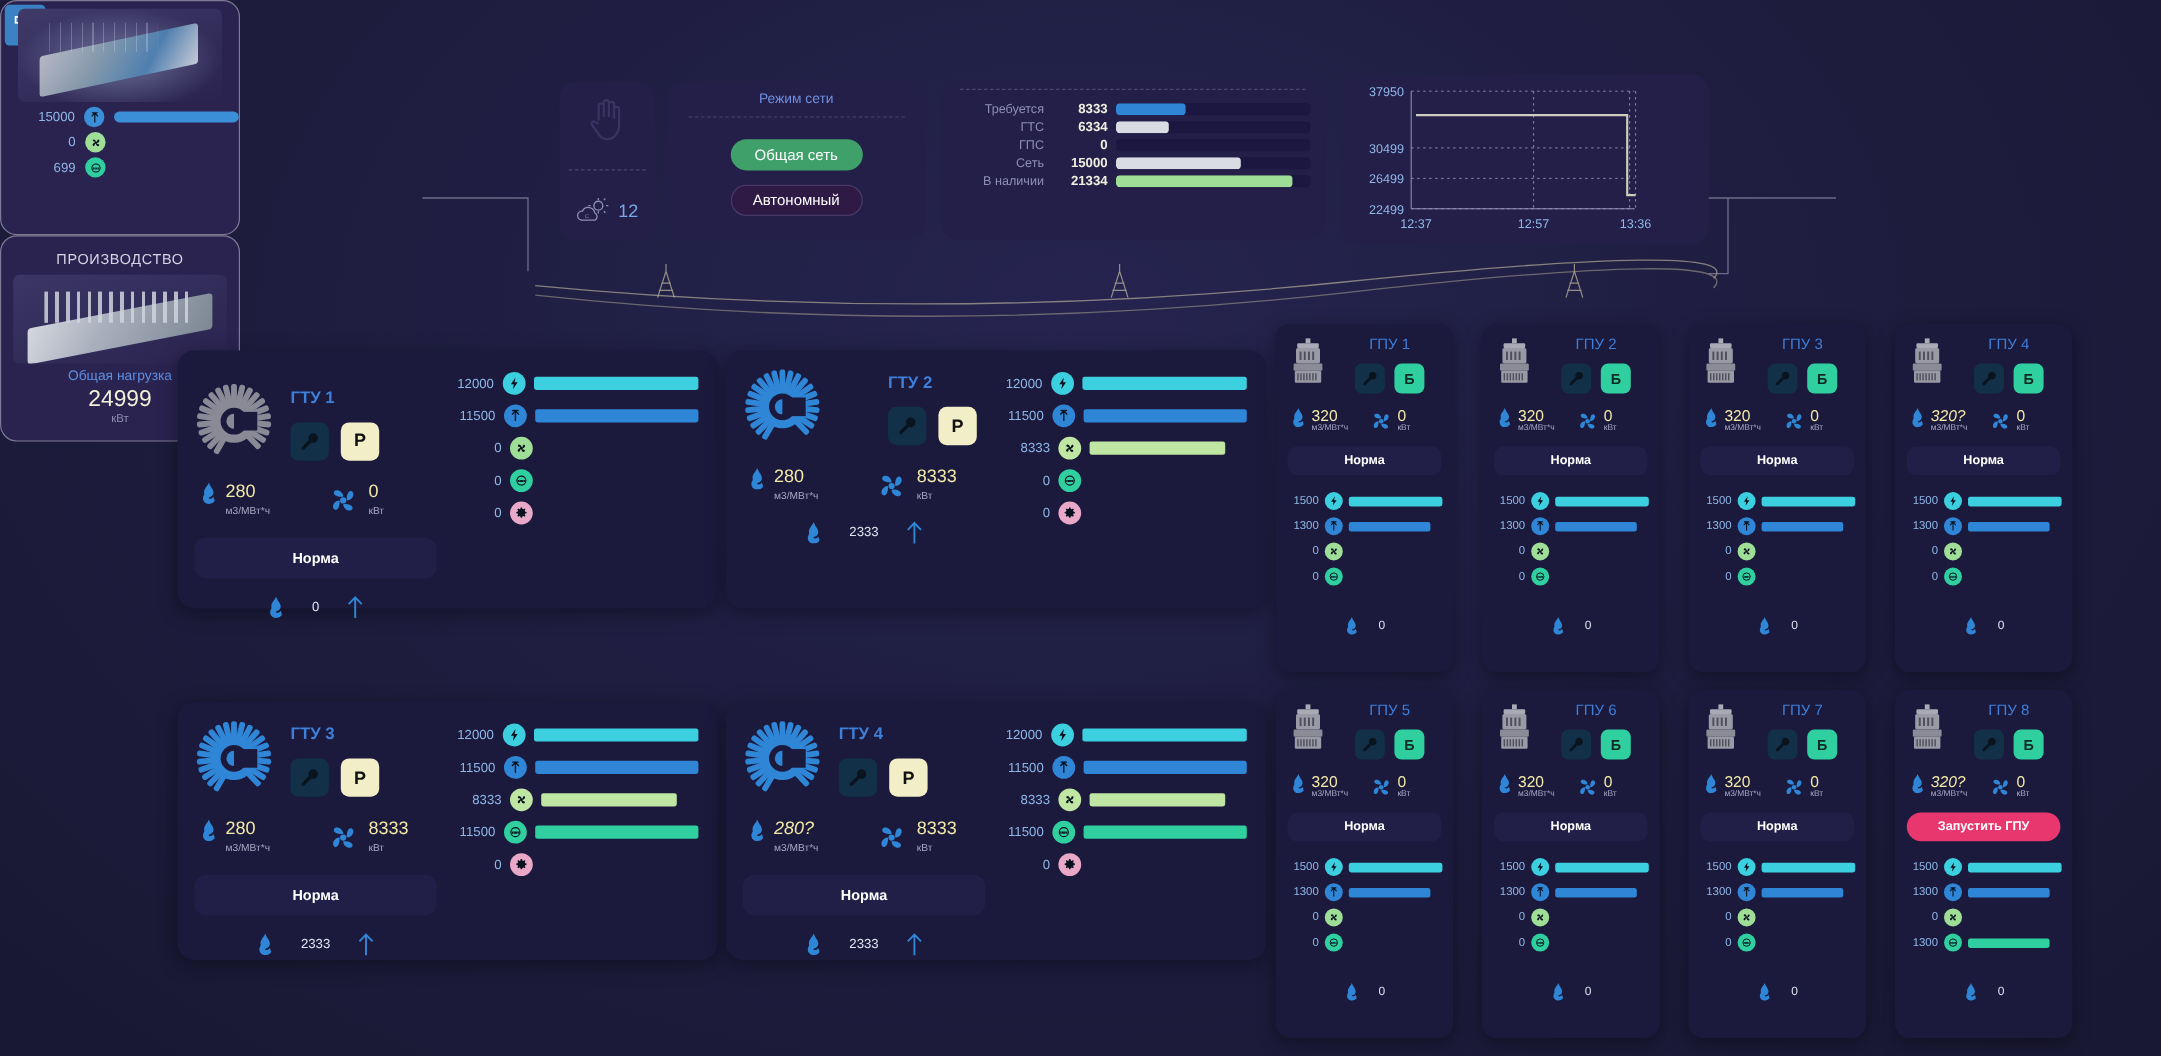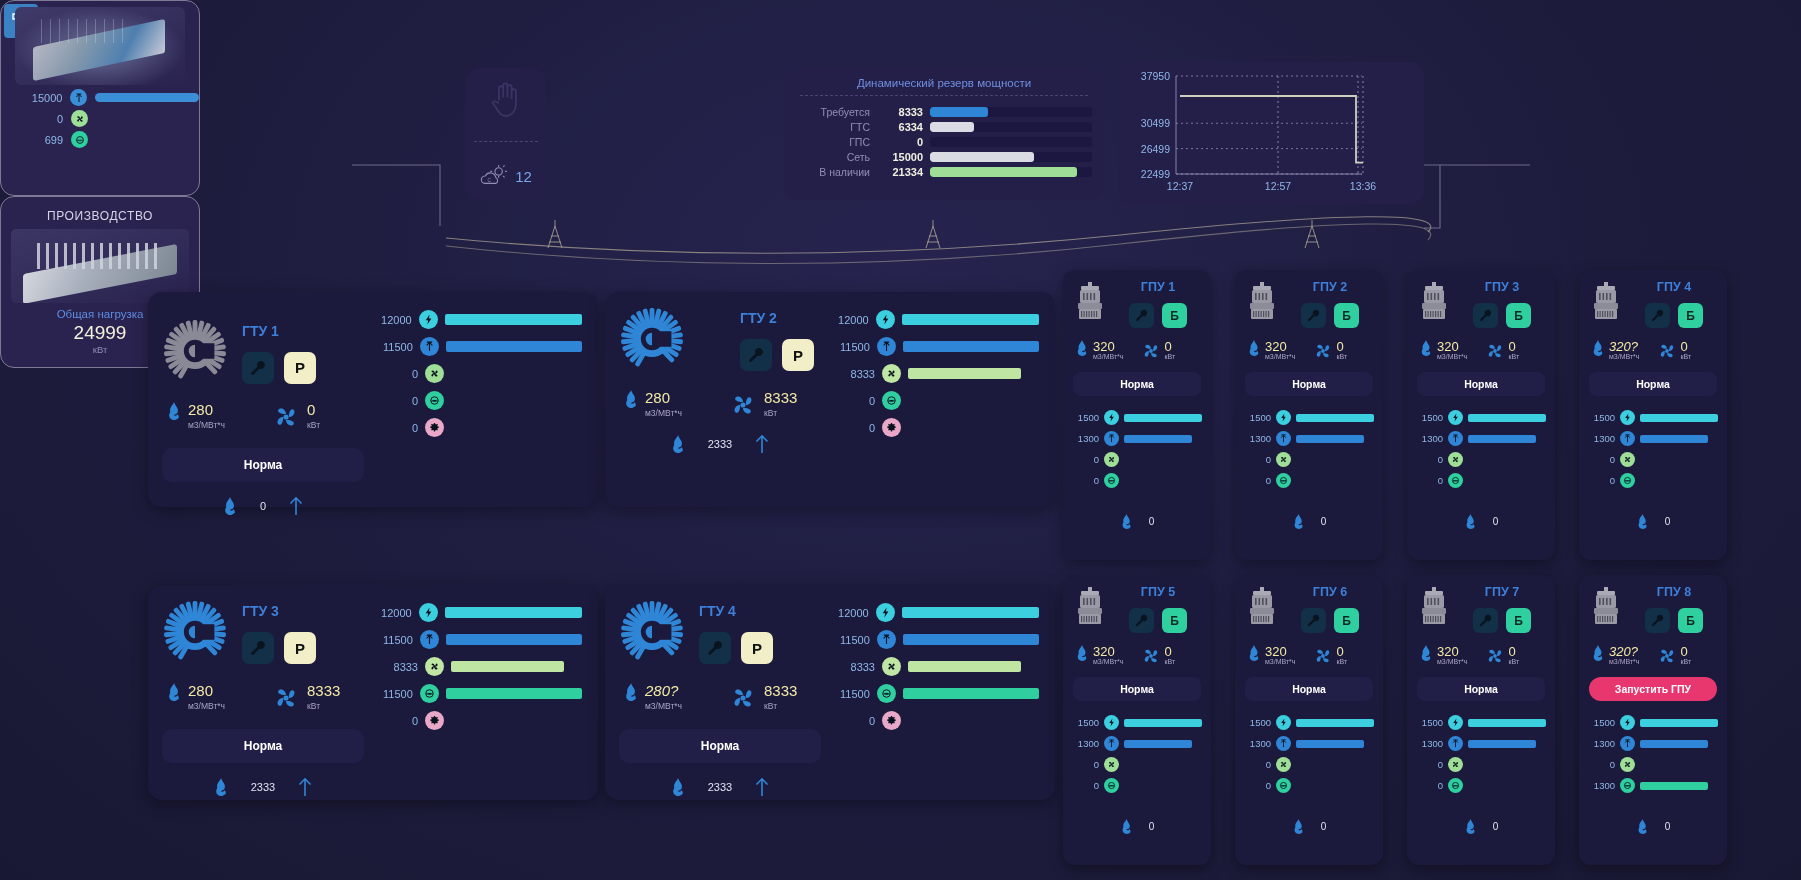--- a/index.html
+++ b/index.html
@@ -113,21 +113,21 @@
   .mrow { display:flex; align-items:center; gap:7px; margin-bottom:8px; }
   .mrow .mv { width:42px; text-align:right; color:#8fb7e8; font-size:11px; }
   .mrow .dot { width:19px; height:19px; }
   .mrow .bar { height:11px; border-radius:2px; }
 
   
   .gpu { position:absolute; background:#1b1a3c; border-radius:12px;
          box-shadow:0 4px 14px rgba(0,0,0,.35); }
   .gpu-top { padding:10px 10px 0 10px; }
   .gpu-engine { width:34px; height:48px; position:relative; }
-  .gpu-name { color:#3d7fd9; font-size:12.5px; font-weight:bold; text-align:center; }
+  .gpu-name { color:#3d7fd9; font-size:12.5px; font-weight:normal; text-align:center; }
   .gpu-sq { width:25px; height:25px; border-radius:6px; display:flex; align-items:center;
             justify-content:center; font-weight:bold; font-size:12px; }
   .gpu-stat-num { color:#f3e9a6; font-size:13px; line-height:1; }
   .gpu-stat-unit{ color:#a9a6c4; font-size:7px; }
   .gpu-status { height:24px; border-radius:8px; background:#211f47; display:flex; align-items:center;
                 justify-content:center; color:#fff; font-size:10.5px; font-weight:bold; }
   .gpu-btn { height:24px; border-radius:12px; background:#e8366f; display:flex; align-items:center;
              justify-content:center; color:#fff; font-size:10.5px; font-weight:bold; }
   .gmrow { display:flex; align-items:center; gap:5px; margin-bottom:6px; }
   .gmrow .mv { width:32px; text-align:right; color:#8fb7e8; font-size:9.5px; }
@@ -204,23 +204,30 @@
               <path d="M20 1v2M20 13v2M27 8h2M11 8h2M25 3l1.4-1.4M25 13l1.4 1.4"></path>
             <path d="M5 21a4 4 0 0 1 .6-8 6 6 0 0 1 11.3 1.6A3.6 3.6 0 0 1 17 21z"></path>
             <text x="8" y="19" font-size="5" fill="#8f8fb5" stroke="none">C</text>
           </svg>
         </span>
         <span class="temp">12</span>
       </div>
     </div>
   </div>
 
+  <div class="panel modecard">
+    <div class="card-title">Режим сети</div>
+    <div class="dashed" style="margin:8px auto 0;width:180px;"></div>
+    <div id="mode-opts" style="margin-top:18px;display:flex;flex-direction:column;gap:12px;">
+        <div class="pill green">Общая сеть</div>
+        <div class="pill dark">Автономный</div>
+      </div>
+  </div>
 
   <div class="panel reserve">
-    <div class="card-title">Динамический резерв мощности</div>
     <div class="dashed" style="margin:6px auto 8px;width:288px;"></div>
     <div id="res-rows">
         <div class="res-row">
           <span class="res-label">Требуется</span>
       <span class="res-num">8333</span>
       <span class="res-track">
         <span class="res-fill" style="display:block;width:36%;background:#2f86d6"></span>
       </span>
         </div>
         <div class="res-row">

